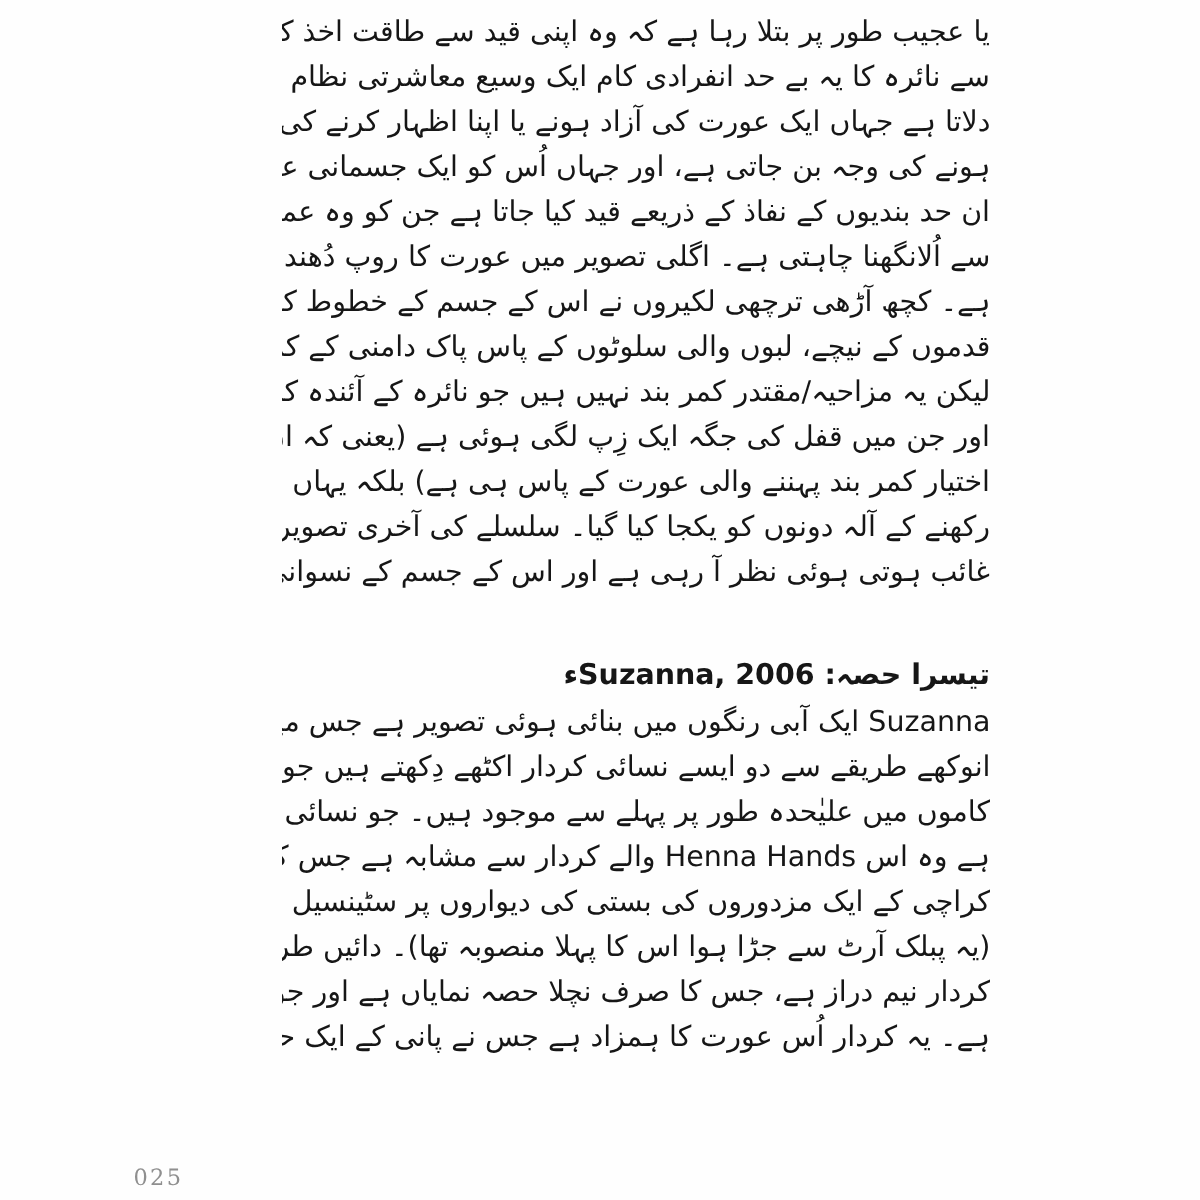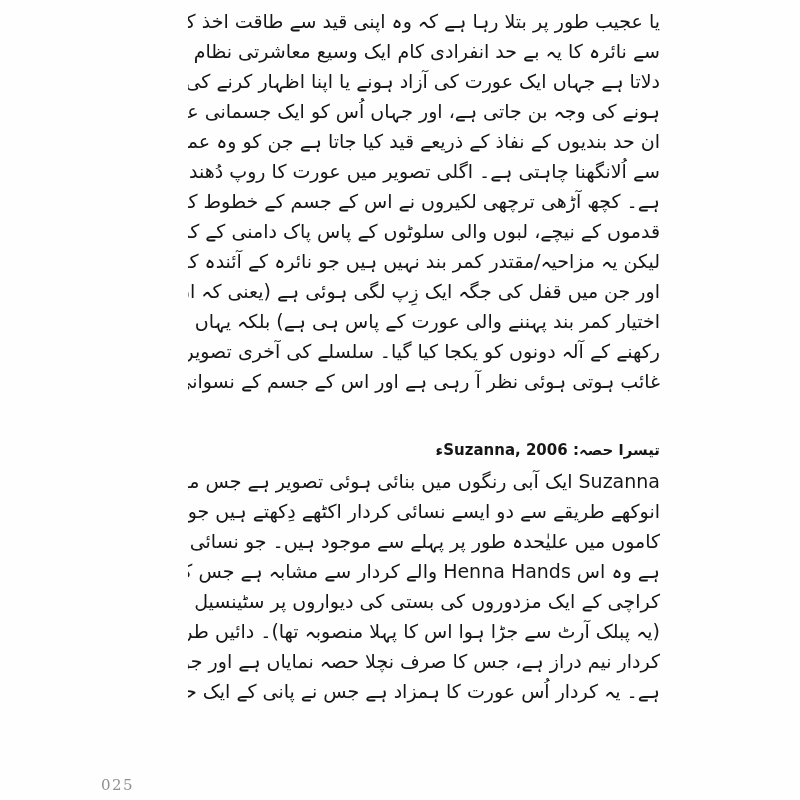--- a/index.html
+++ b/index.html
@@ -35,32 +35,32 @@
     text-align: justify;
     text-align-last: justify;
     white-space: nowrap;
   }
   .para .line.flush-right {
     text-align: right;
     text-align-last: right;
   }
   .section-heading {
     margin-top: 39px;
-    font-size: 15px;
+    font-size: 19px;
     line-height: 30px;
     font-weight: bold;
     text-align: right;
     direction: rtl;
   }
   .para.second {
     margin-top: 1px;
   }
   .page-number {
     position: absolute;
-    left: 101px;
+    left: 89px;
     top: 776px;
     direction: ltr;
     font-family: "DejaVu Serif", serif;
     font-size: 15px;
     letter-spacing: 1.5px;
     color: #8f8f8f;
   }
 </style>
 </head>
 <body>

